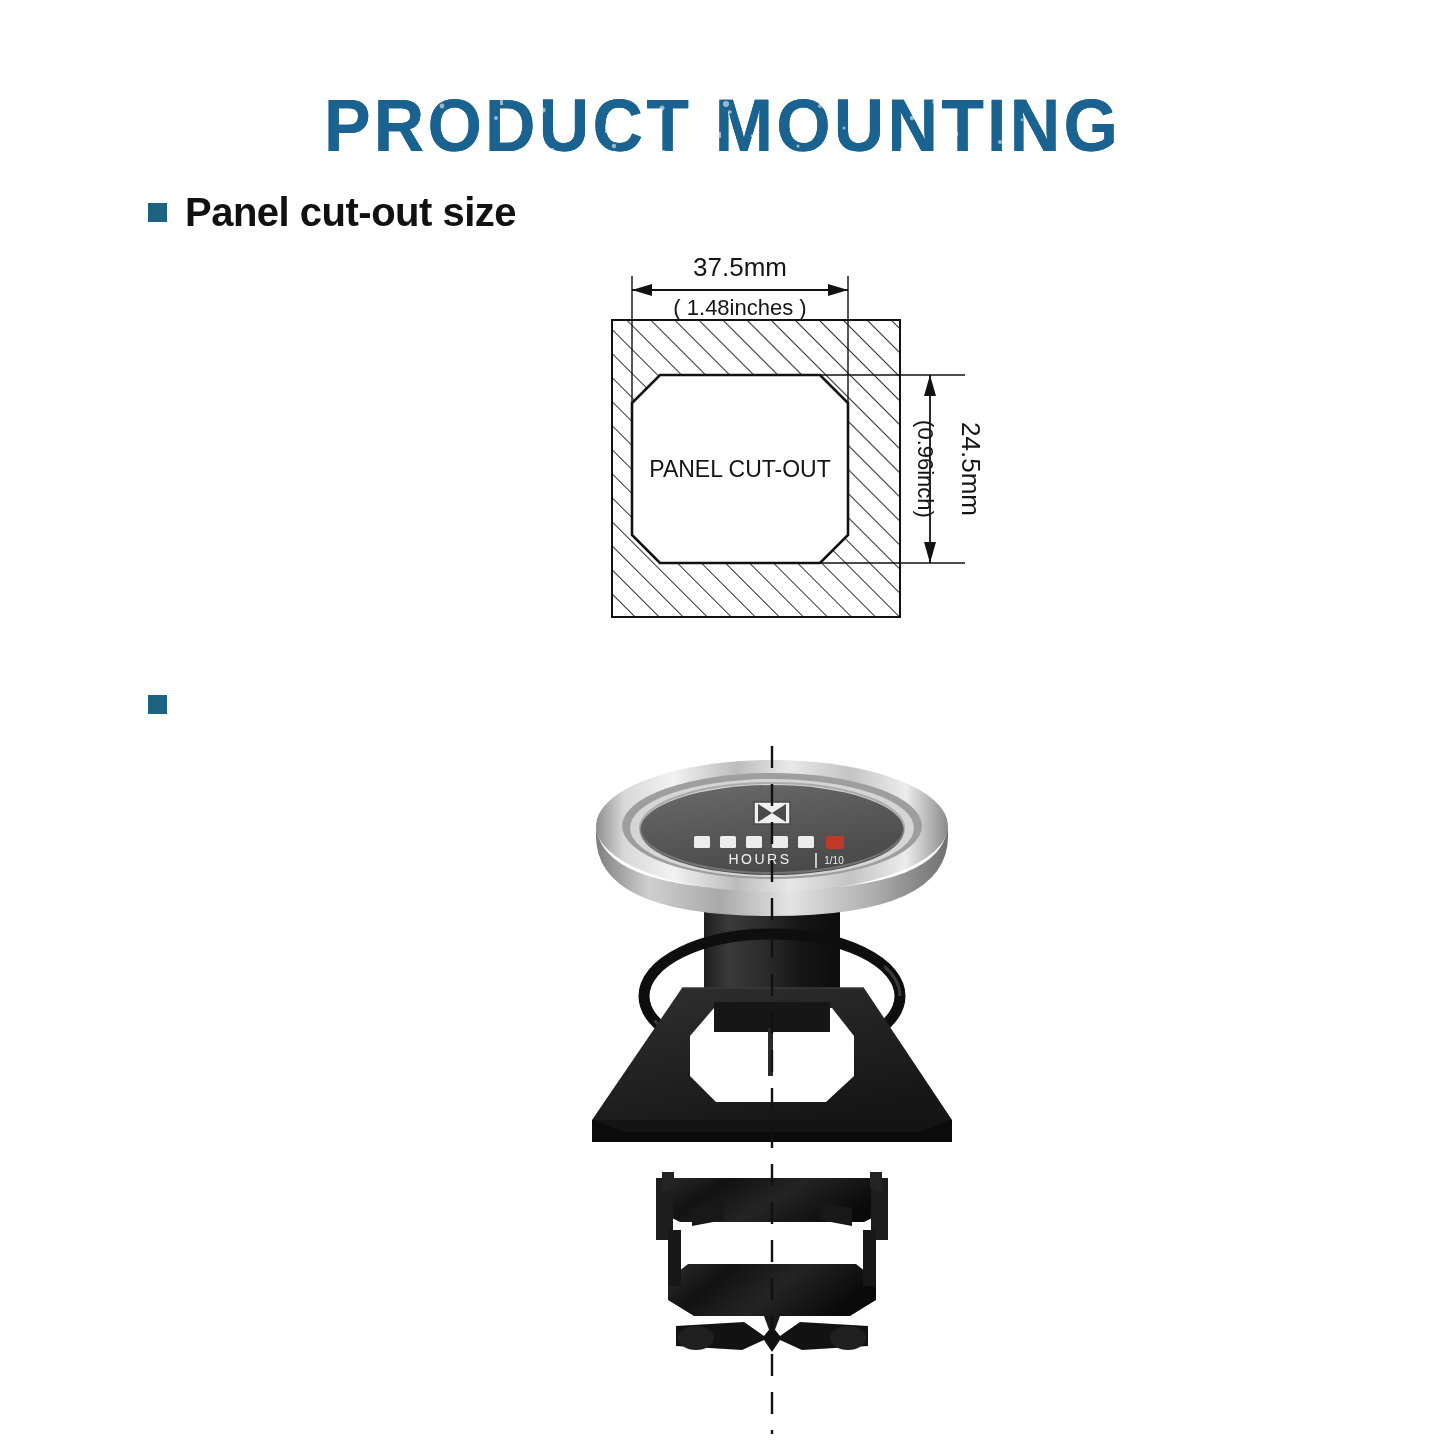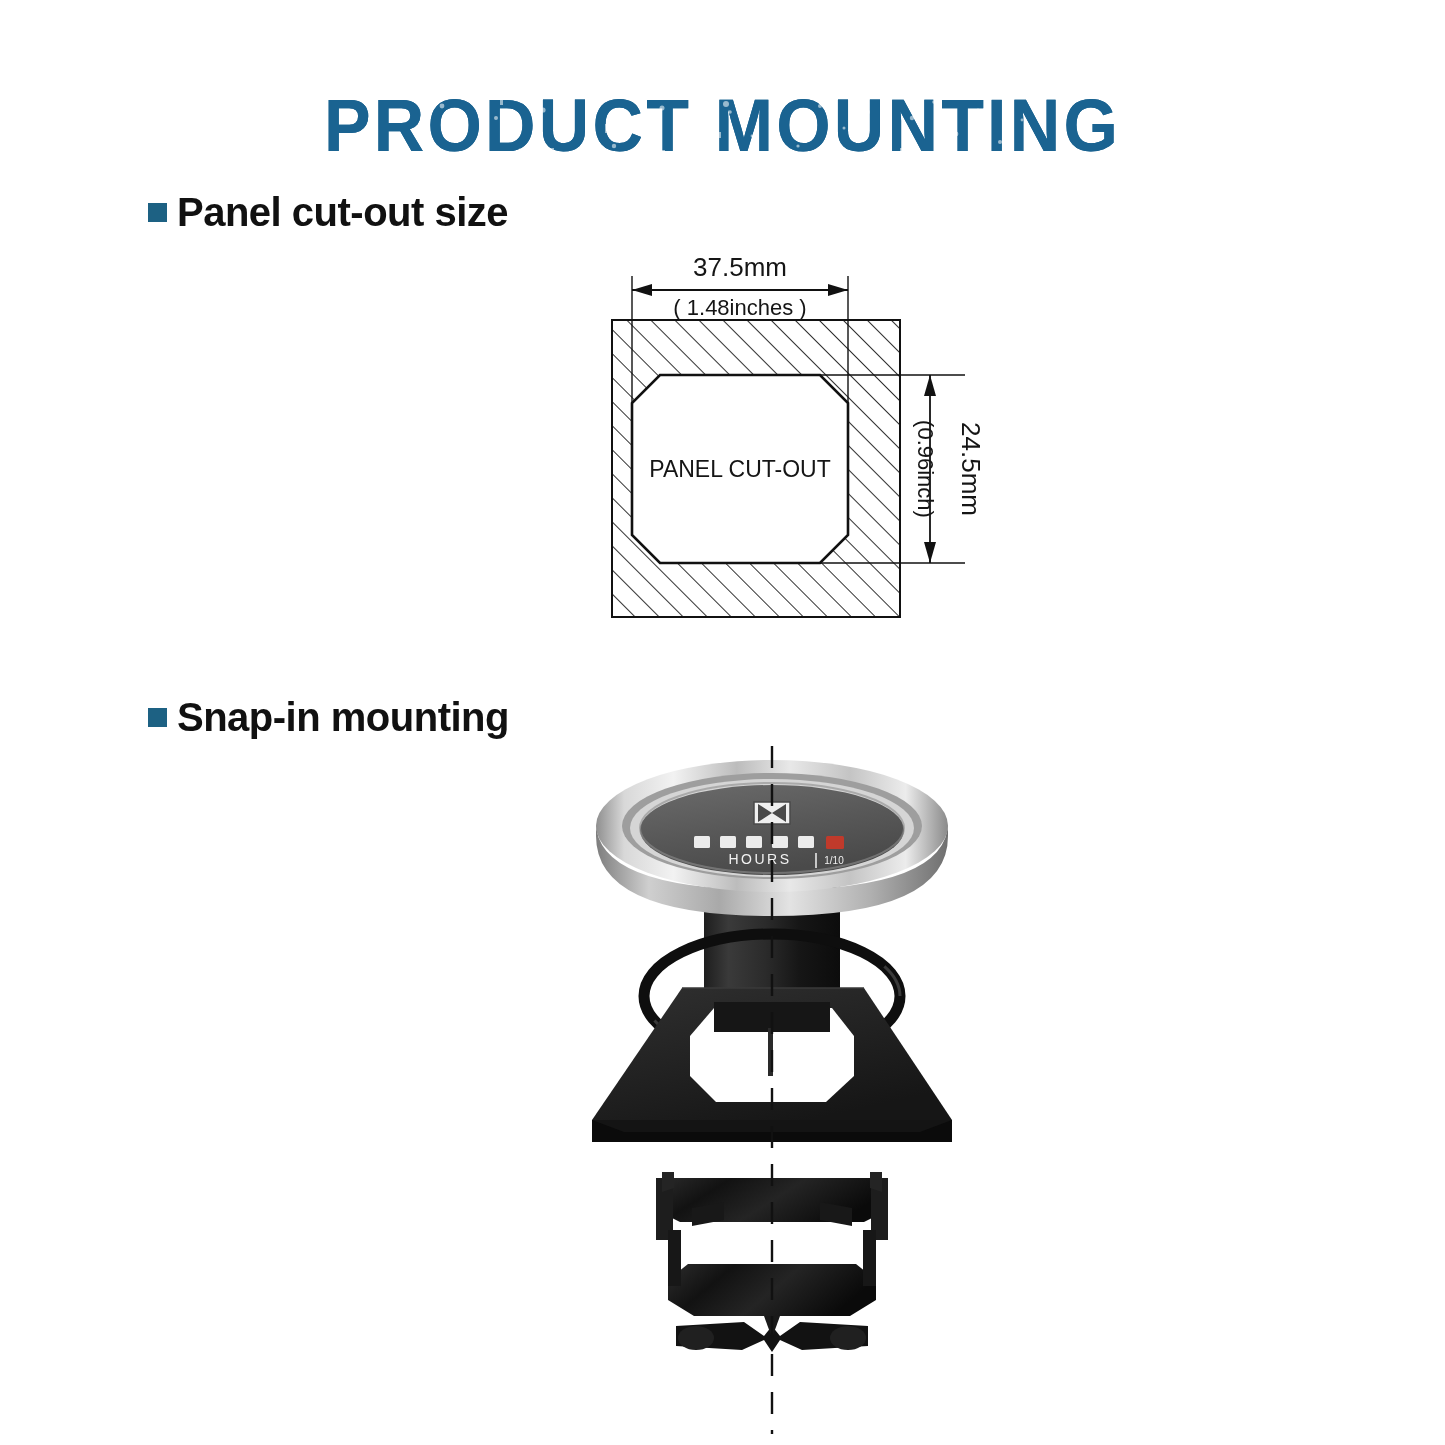--- a/index.html
+++ b/index.html
@@ -51,21 +51,21 @@
     pointer-events: none;
     mix-blend-mode: screen;
     opacity: 0.55;
   }
 
   
   .section-heading {
     position: absolute;
     display: flex;
     align-items: center;
-    gap: 10px;
+    gap: 18px;
   }
   .bullet-square {
     width: 19px;
     height: 19px;
     background: #1d6183;
     flex: 0 0 auto;
     display: block;
   }
   .heading-text {
     font-family: "Liberation Sans", sans-serif;
@@ -201,21 +201,20 @@
       <polygon points="350,125 344,146 356,146" fill="#111111"></polygon>
       <polygon points="350,313 344,292 356,292" fill="#111111"></polygon>
       <text class="dim-text" x="382" y="219" font-size="26" text-anchor="middle" transform="rotate(90 382 219)">24.5mm</text>
       <text class="dim-text" x="338" y="219" font-size="22" text-anchor="middle" transform="rotate(90 338 219)">(0.96inch)</text>
     </g>
   </svg>
 </div>
 
 <div class="section-heading" id="heading-snap">
   <span class="bullet-square"></span>
-  <span class="heading-text">Snap-in mounting</span>
 </div>
 
 <div id="snapin-view">
   <svg width="440" height="700" viewBox="0 0 440 700">
     <defs>
       <linearGradient id="bezelGrad" x1="0" y1="0" x2="1" y2="0">
         <stop offset="0%" stop-color="#8f8f8f"></stop>
         <stop offset="8%" stop-color="#d8d8d8"></stop>
         <stop offset="22%" stop-color="#f2f2f2"></stop>
         <stop offset="40%" stop-color="#bcbcbc"></stop>

